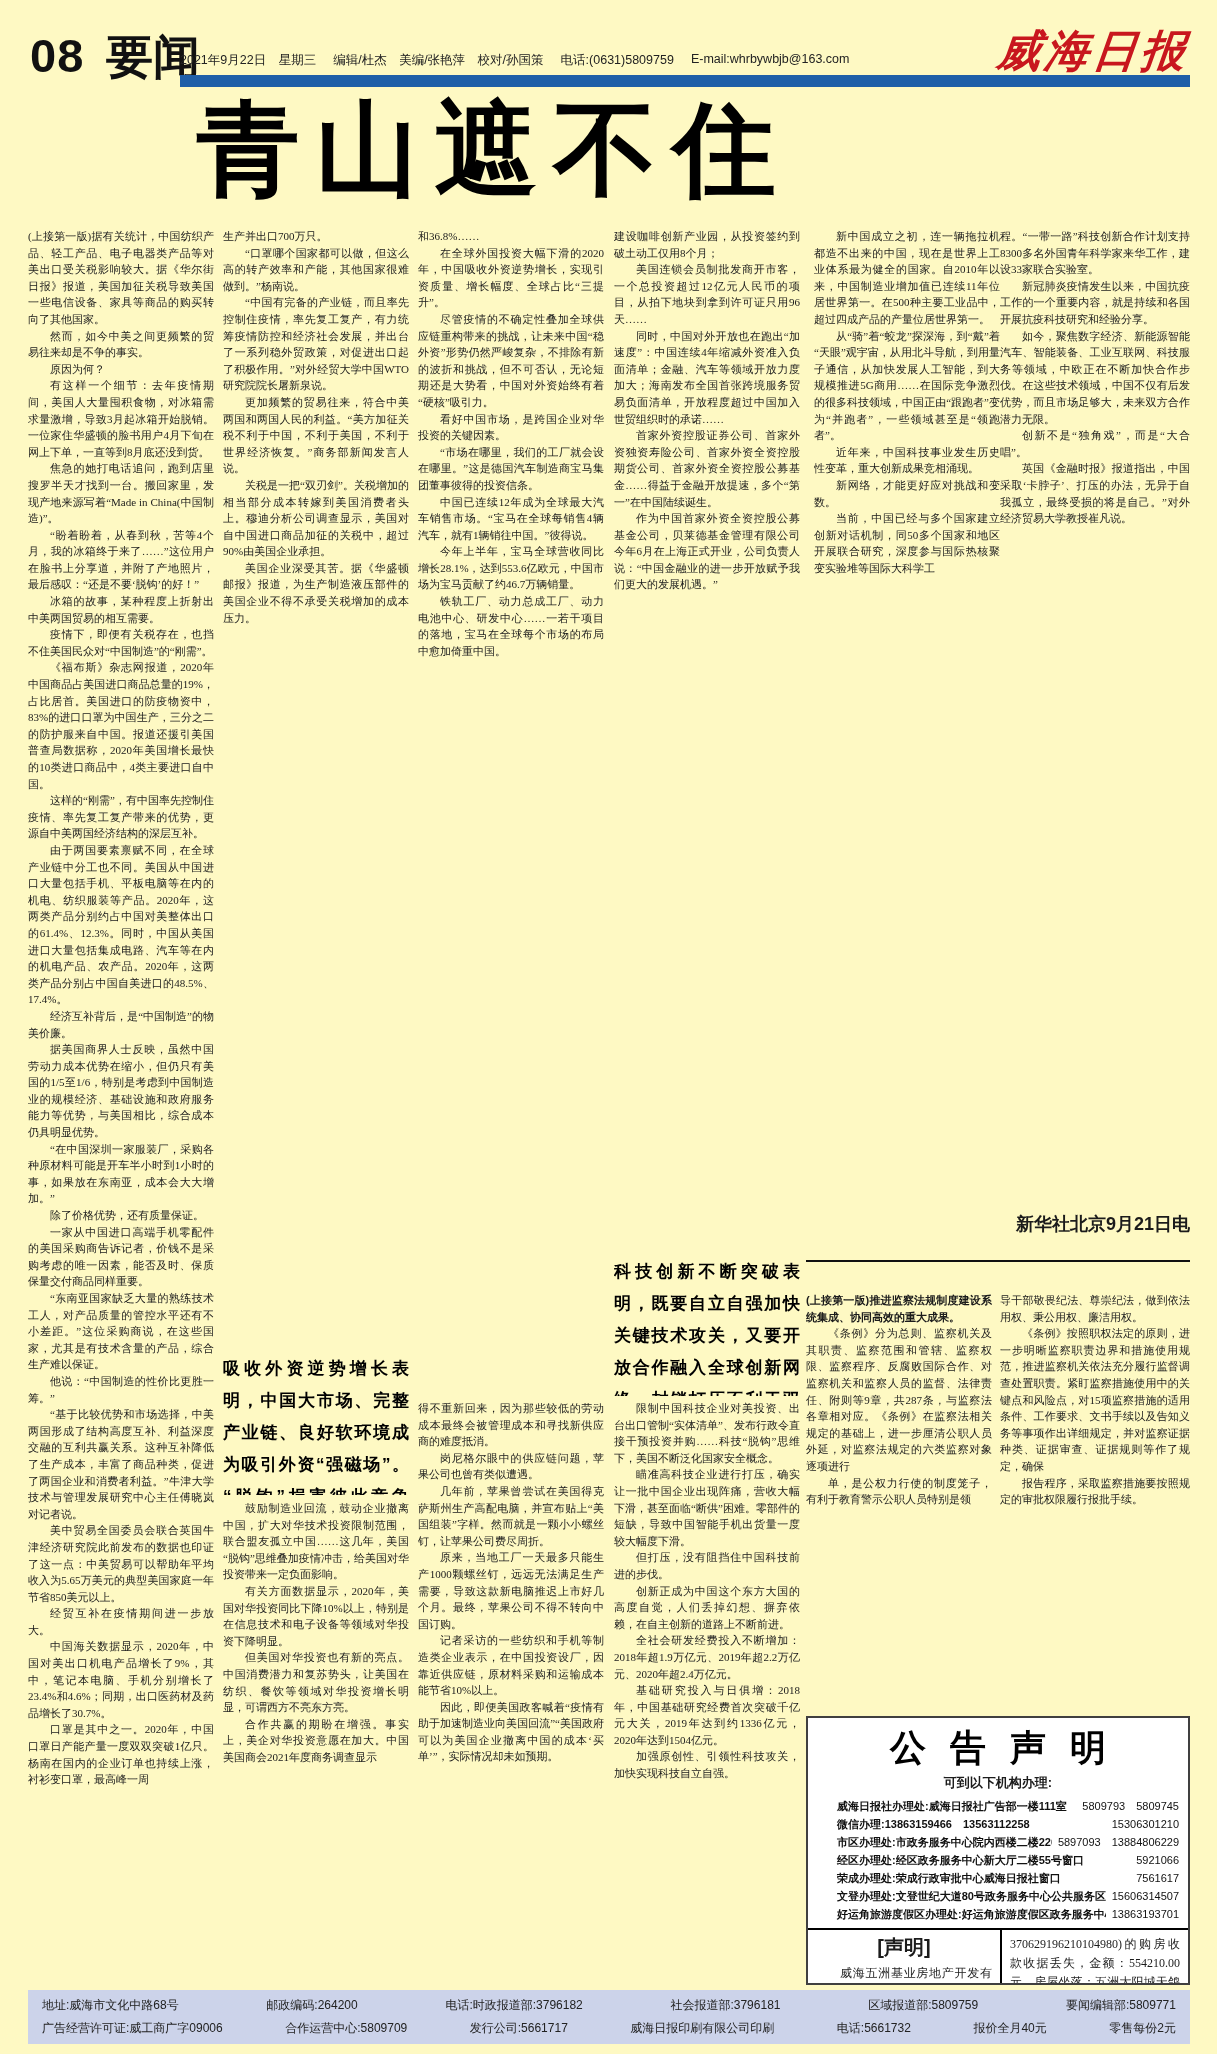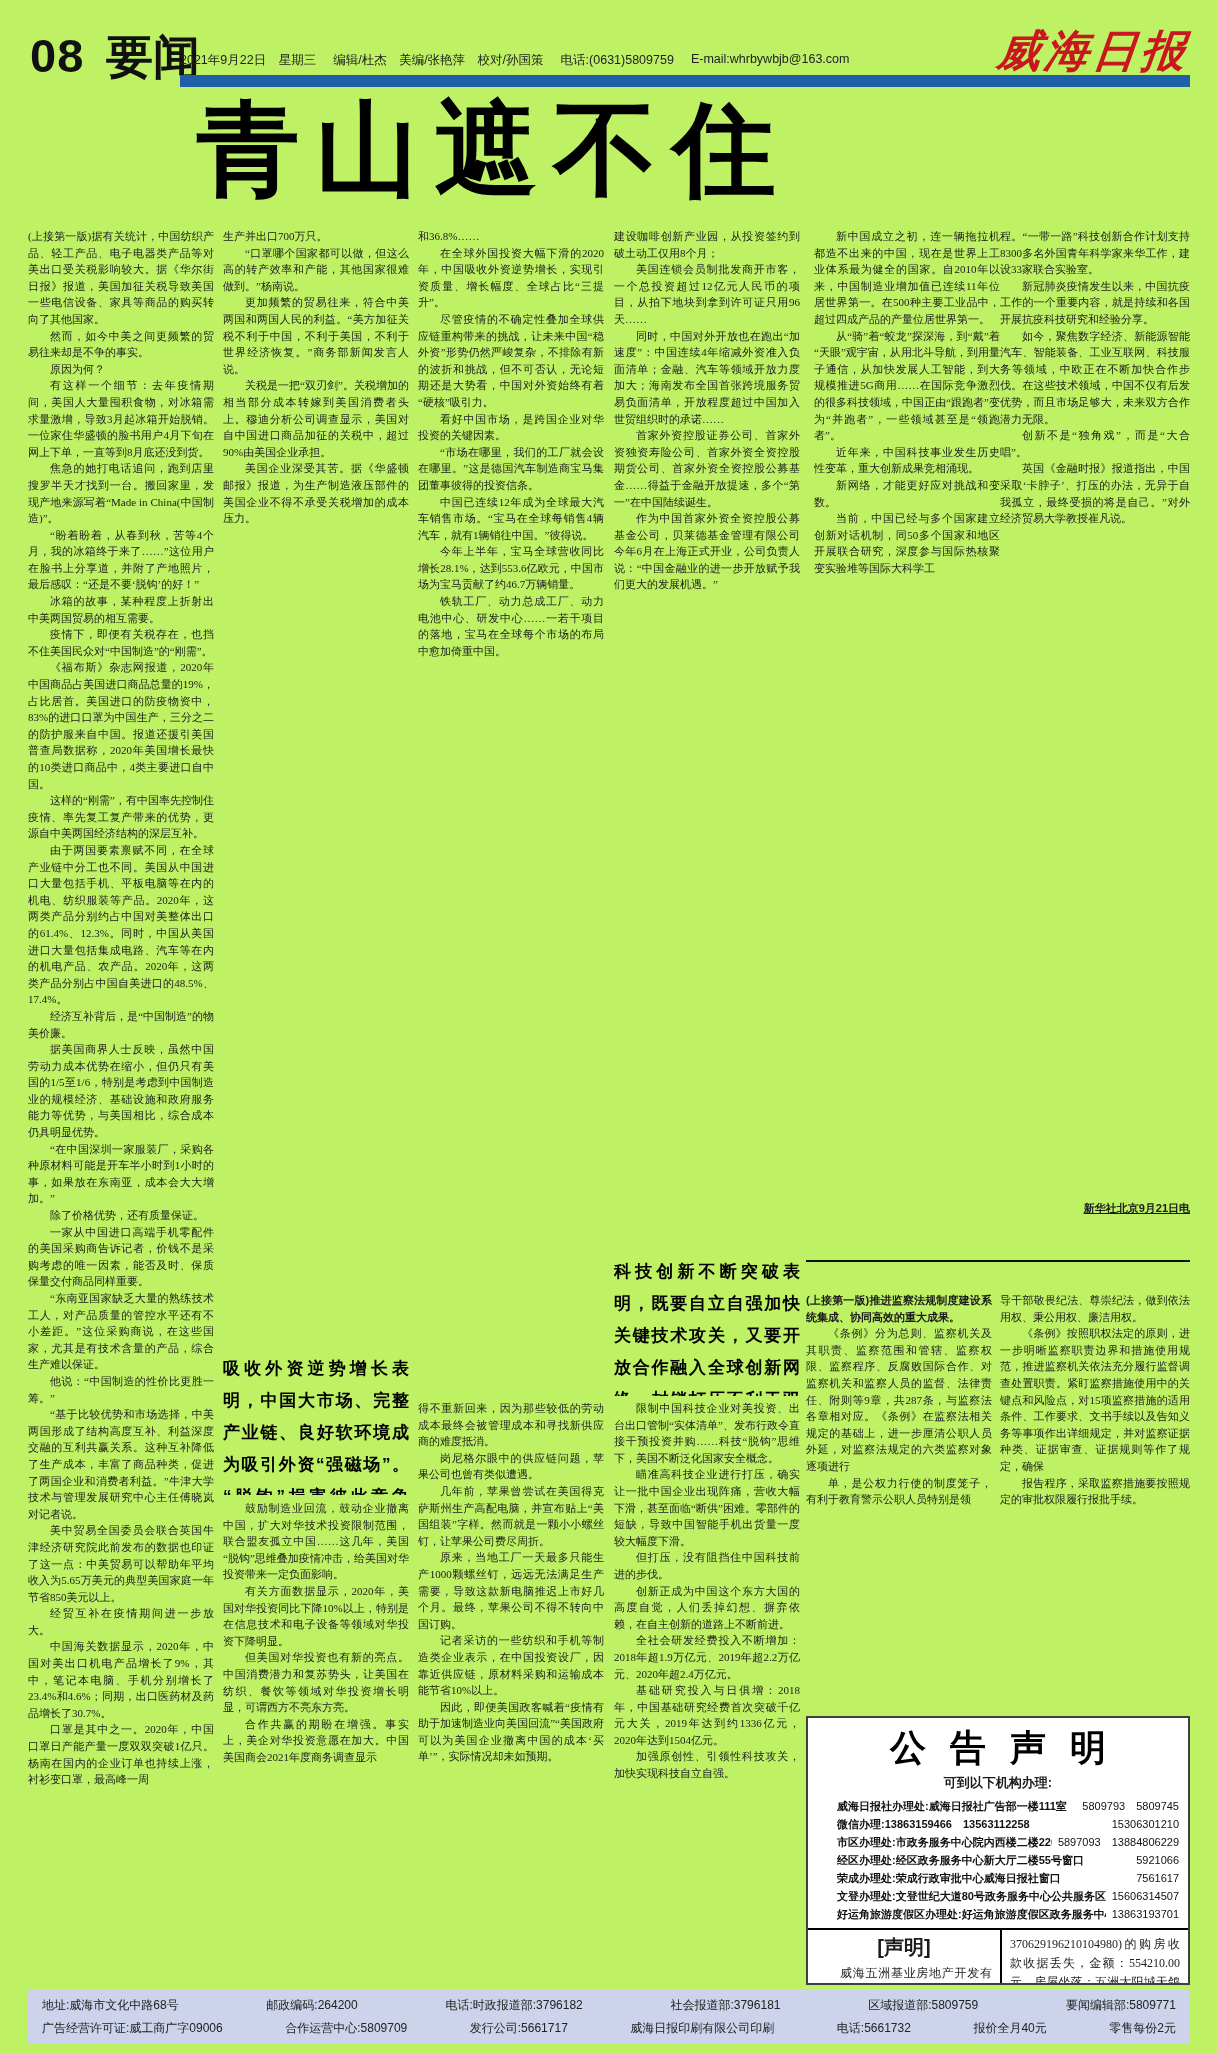--- a/index.html
+++ b/index.html
@@ -1,16 +1,16 @@
 <!DOCTYPE html>
 <html lang="zh"><head>
 <meta charset="utf-8">
 <style>
   html,body{margin:0;padding:0;background:#9a9a9a;}
-  .page{position:relative;width:1217px;height:2054px;margin:0 auto;background:#bef264;
+  .page{position:relative;width:1217px;height:2054px;margin:0 auto;background:#fef9c3;
         font-family:"Liberation Serif",serif;color:#1c1c1c;overflow:hidden;}
 
   
   .pageno{position:absolute;left:30px;top:28px;font-family:"Liberation Sans",sans-serif;
           font-size:47px;font-weight:bold;letter-spacing:1px;color:#111;}
   .section{position:absolute;left:106px;top:26px;font-family:"Liberation Sans",sans-serif;
            font-size:47px;font-weight:900;color:#111;}
   .meta{position:absolute;left:180px;top:52px;width:830px;font-family:"Liberation Sans",sans-serif;
         font-size:12.5px;color:#222;display:flex;gap:17px;white-space:nowrap;}
   .bluebar{position:absolute;left:180px;top:75px;width:1010px;height:12px;background:#1f5fa8;}
@@ -24,22 +24,22 @@
             font-size:103px;letter-spacing:16px;padding-left:16px;box-sizing:border-box;color:#000;}
 
   
   .colseg{position:absolute;width:186px;overflow:hidden;font-size:11px;line-height:16.6px;
           text-align:justify;color:#1b1b1b;}
   .colseg p{margin:0;text-indent:2em;}
   .colseg.cont p:first-child{text-indent:0;}
   .colhead{position:absolute;width:186px;overflow:hidden;font-family:"Liberation Sans",sans-serif;
            font-weight:bold;font-size:17px;line-height:32px;text-align:justify;color:#000;}
   .lead-bold p:first-child{font-weight:bold;font-family:"Liberation Sans",sans-serif;}
-  .byline{position:absolute;right:0;bottom:16px;font-weight:bold;font-family:"Liberation Sans",sans-serif;
-          font-size:11px;text-decoration:underline;}
+  .byline{position:absolute;right:0;bottom:0;font-weight:bold;font-family:"Liberation Sans",sans-serif;
+          font-size:18px;}
   .art-divider{position:absolute;left:806px;top:1260px;width:384px;height:2px;background:#111;}
 
   
   .box{position:absolute;left:806px;top:1716px;width:384px;height:269px;border:2px solid #404040;
        box-sizing:border-box;background:#fff;font-family:"Liberation Sans",sans-serif;overflow:hidden;}
   .box-title{text-align:center;font-size:36px;font-weight:900;letter-spacing:24px;padding-left:24px;
              margin-top:6px;color:#000;}
   .box-sub{text-align:center;font-weight:bold;font-size:13px;margin:1px 0 5px;}
   .box-rows{padding:0 9px;font-size:11px;line-height:18px;color:#111;margin-left:20px;}
   .box-row{display:flex;}
@@ -101,20 +101,21 @@
       <p>“基于比较优势和市场选择，中美两国形成了结构高度互补、利益深度交融的互利共赢关系。这种互补降低了生产成本，丰富了商品种类，促进了两国企业和消费者利益。”牛津大学技术与管理发展研究中心主任傅晓岚对记者说。</p>
       <p>美中贸易全国委员会联合英国牛津经济研究院此前发布的数据也印证了这一点：中美贸易可以帮助年平均收入为5.65万美元的典型美国家庭一年节省850美元以上。</p>
       <p>经贸互补在疫情期间进一步放大。</p>
       <p>中国海关数据显示，2020年，中国对美出口机电产品增长了9%，其中，笔记本电脑、手机分别增长了23.4%和4.6%；同期，出口医药材及药品增长了30.7%。</p>
       <p>口罩是其中之一。2020年，中国口罩日产能产量一度双双突破1亿只。杨南在国内的企业订单也持续上涨，衬衫变口罩，最高峰一周</p>
     </div>
 
   <div class="colseg cont" style="left:223px;top:228px;height:1122px;">
       <p>生产并出口700万只。</p>
       <p>“口罩哪个国家都可以做，但这么高的转产效率和产能，其他国家很难做到。”杨南说。</p>
+      <p>“中国有完备的产业链，而且率先控制住疫情，率先复工复产，有力统筹疫情防控和经济社会发展，并出台了一系列稳外贸政策，对促进出口起了积极作用。”对外经贸大学中国WTO研究院院长屠新泉说。</p>
       <p>更加频繁的贸易往来，符合中美两国和两国人民的利益。“美方加征关税不利于中国，不利于美国，不利于世界经济恢复。”商务部新闻发言人说。</p>
       <p>关税是一把“双刃剑”。关税增加的相当部分成本转嫁到美国消费者头上。穆迪分析公司调查显示，美国对自中国进口商品加征的关税中，超过90%由美国企业承担。</p>
       <p>美国企业深受其苦。据《华盛顿邮报》报道，为生产制造液压部件的美国企业不得不承受关税增加的成本压力。</p>
     </div>
   <div class="colhead" style="left:223px;top:1353px;height:142px;">吸收外资逆势增长表明，中国大市场、完整产业链、良好软环境成为吸引外资“强磁场”。“脱钩”损害彼此竞争力，扰乱全球供应链</div>
   <div class="colseg" style="left:223px;top:1500px;height:470px;">
       <p>鼓励制造业回流，鼓动企业撤离中国，扩大对华技术投资限制范围，联合盟友孤立中国……这几年，美国“脱钩”思维叠加疫情冲击，给美国对华投资带来一定负面影响。</p>
       <p>有关方面数据显示，2020年，美国对华投资同比下降10%以上，特别是在信息技术和电子设备等领域对华投资下降明显。</p>
       <p>但美国对华投资也有新的亮点。中国消费潜力和复苏势头，让美国在纺织、餐饮等领域对华投资增长明显，可谓西方不亮东方亮。</p>
       <p>合作共赢的期盼在增强。事实上，美企对华投资意愿在加大。中国美国商会2021年度商务调查显示</p>

